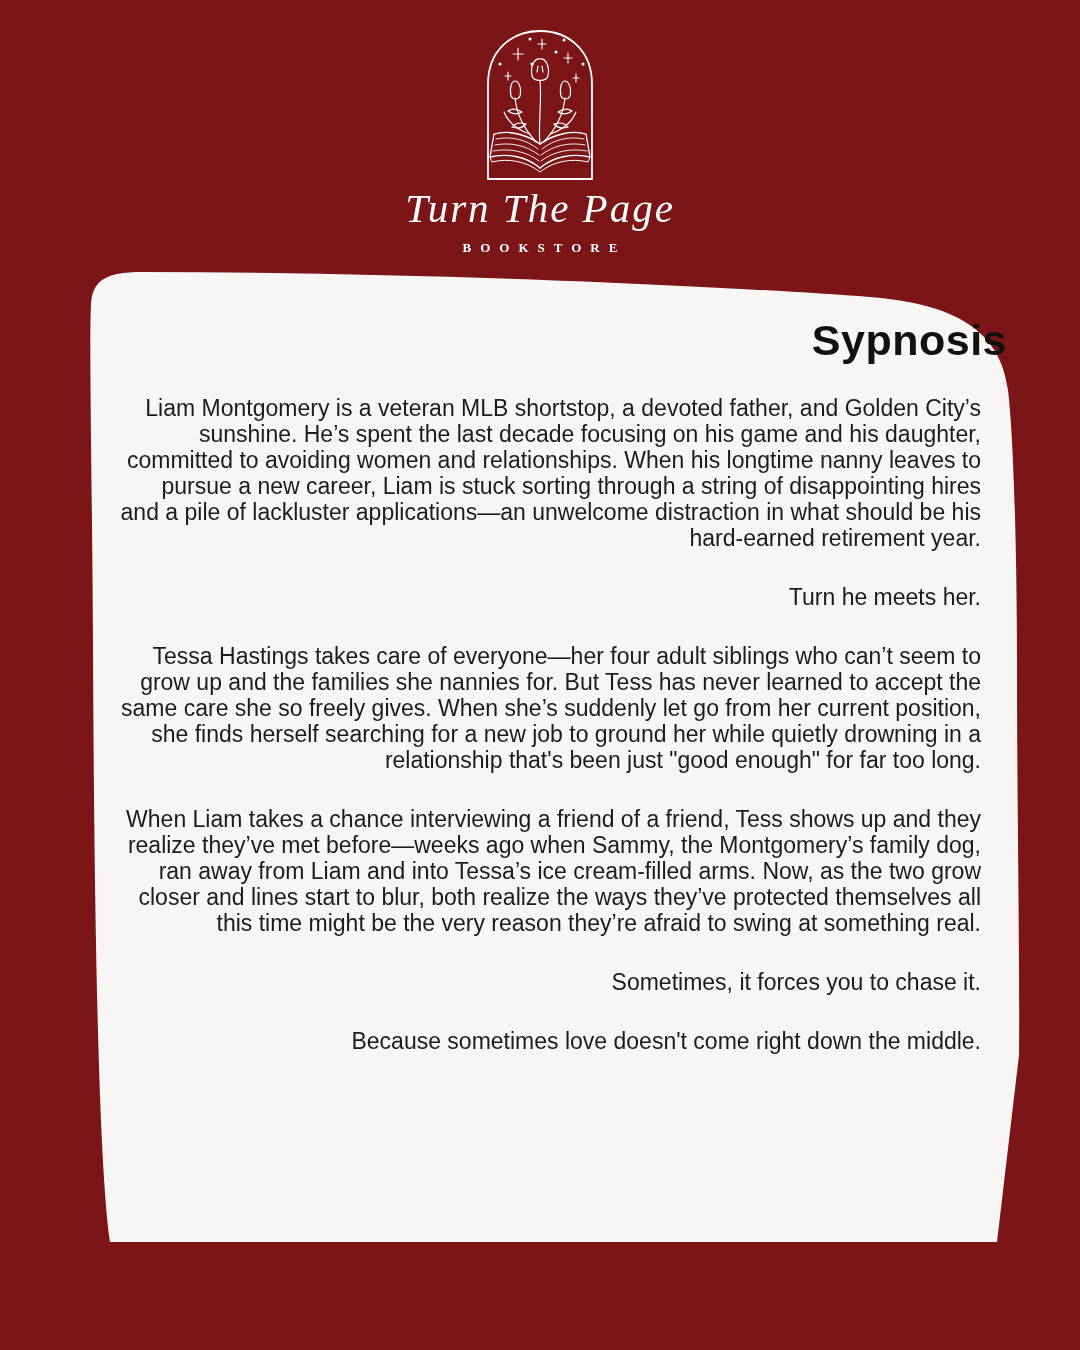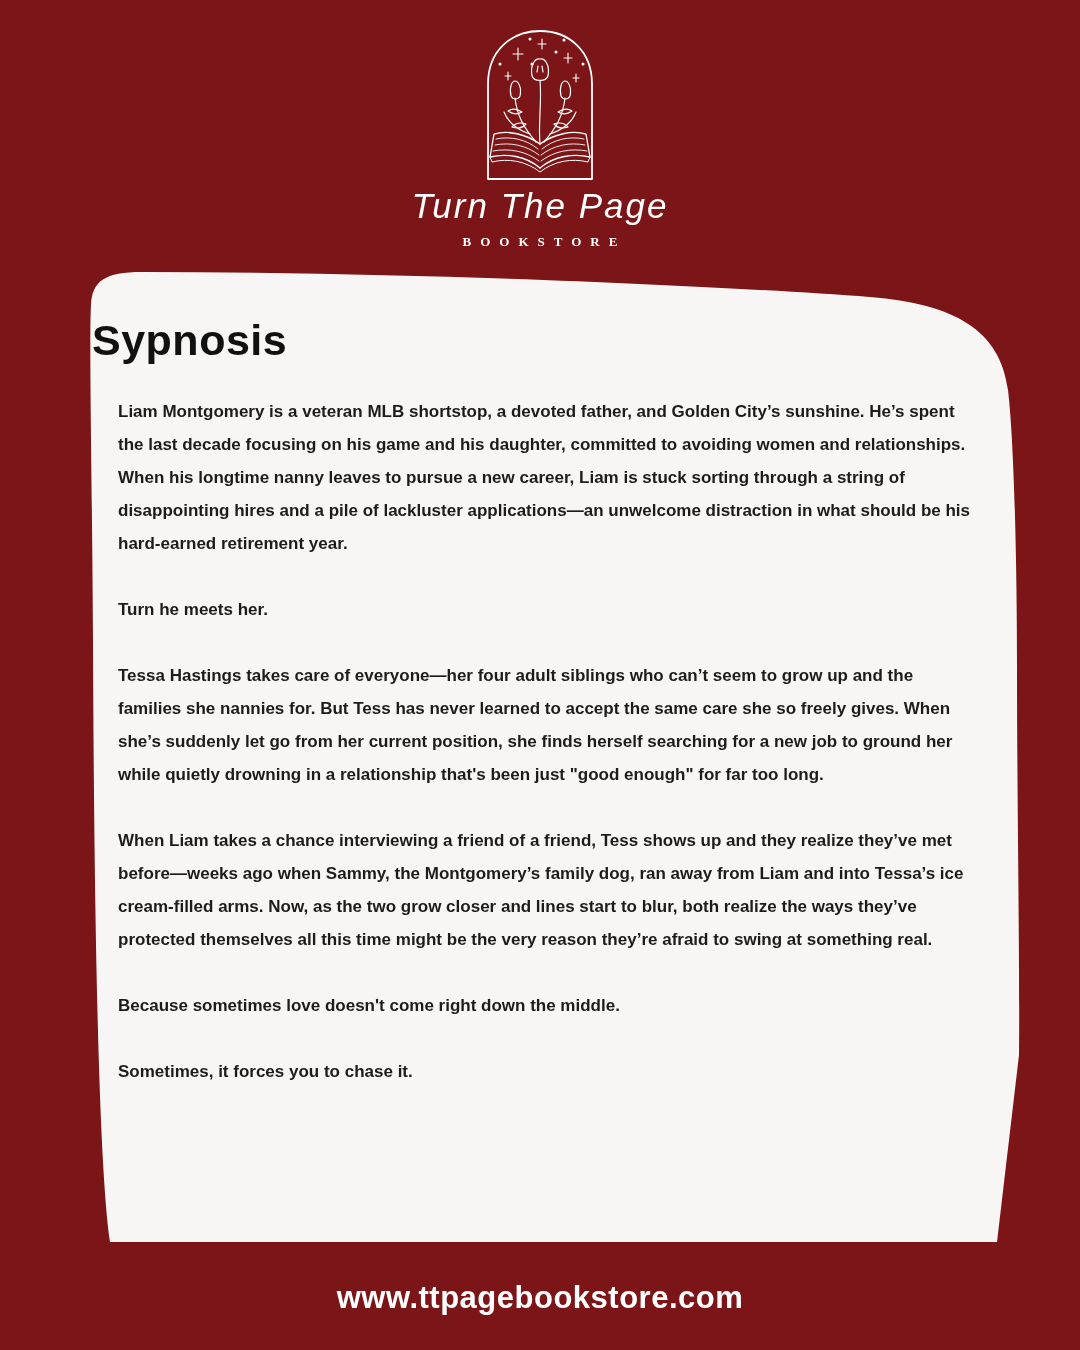--- a/index.html
+++ b/index.html
@@ -13,58 +13,57 @@
   }
 
   
   .logo-block{
     position:absolute;top:26px;left:0;right:0;
     display:flex;flex-direction:column;align-items:center;
     color:var(--logo,#fff);
   }
   .emblem{display:block;}
   .brand-script{
-    font-family:Liberation Sans, sans-serif;
+    font-family:Liberation Serif, serif;
     font-style:italic;
-    font-size:35px;
+    font-size:41px;
     line-height:1;
     margin-top:4px;
     letter-spacing:2px;
     color:var(--logo,#fff);
   }
   .brand-sub{
     font-family:"Liberation Serif",serif;
     font-size:13px;
     letter-spacing:9px;
     text-indent:9px;
     margin-top:11px;
     color:var(--logo,#fff);
     font-weight:bold;
   }
 
   
   .card-bg{position:absolute;inset:0;width:1080px;height:1350px;}
   .card-content{
     position:absolute;left:92px;top:272px;width:915px;
-    text-align:left;
+    text-align:right;
   }
   .card-title{
     font-size:43px;
     font-weight:700;
     color:var(--title,#111);
     margin:47px 0 0 0;
     letter-spacing:.5px;
     line-height:1;
   }
   .card-content p{
-    font-size:17px;
-    line-height:33px;
+    font-size:23px;
+    line-height:26px;
     color:var(--body,#1C1C1C);
     margin:33px 26px 0 26px;
-    font-weight:bold;
   }
 
   
   .site-url{
     position:absolute;left:0;right:0;top:1280px;
     text-align:center;
     font-size:31px;
     font-weight:700;
     letter-spacing:.5px;
     color:var(--logo,#fff);
@@ -143,19 +142,18 @@
     <div class="brand-script">Turn The Page</div>
     <div class="brand-sub">BOOKSTORE</div>
   </div>
 
   <div class="card-content">
     <h1 class="card-title">Sypnosis</h1>
     <p>Liam Montgomery is a veteran MLB shortstop, a devoted father, and Golden City’s sunshine. He’s spent the last decade focusing on his game and his daughter, committed to avoiding women and relationships. When his longtime nanny leaves to pursue a new career, Liam is stuck sorting through a string of disappointing hires and a pile of lackluster applications—an unwelcome distraction in what should be his hard-earned retirement year.</p>
     <p>Turn he meets her.</p>
     <p>Tessa Hastings takes care of everyone—her four adult siblings who can’t seem to grow up and the families she nannies for. But Tess has never learned to accept the same care she so freely gives. When she’s suddenly let go from her current position, she finds herself searching for a new job to ground her while quietly drowning in a relationship that's been just "good enough" for far too long.</p>
     <p>When Liam takes a chance interviewing a friend of a friend, Tess shows up and they realize they’ve met before—weeks ago when Sammy, the Montgomery’s family dog, ran away from Liam and into Tessa’s ice cream-filled arms. Now, as the two grow closer and lines start to blur, both realize the ways they’ve protected themselves all this time might be the very reason they’re afraid to swing at something real.</p>
+    <p>Sometimes, it forces you to chase it.</p>
     <p>Because sometimes love doesn't come right down the middle.</p>
-    <p>Sometimes, it forces you to chase it.</p>
   </div>
 
-  <div class="site-url">www.ttpagebookstore.com</div>
 
 </div>
 
 </body></html>

